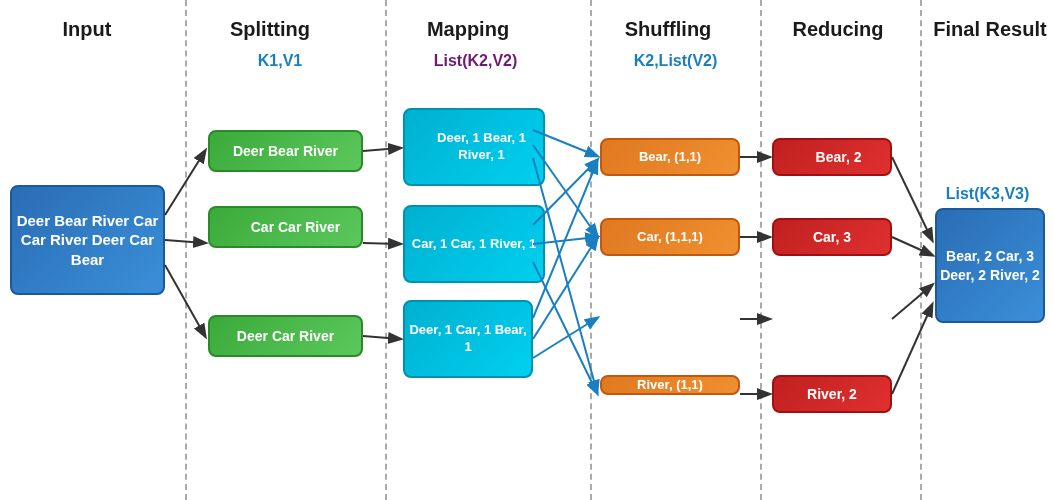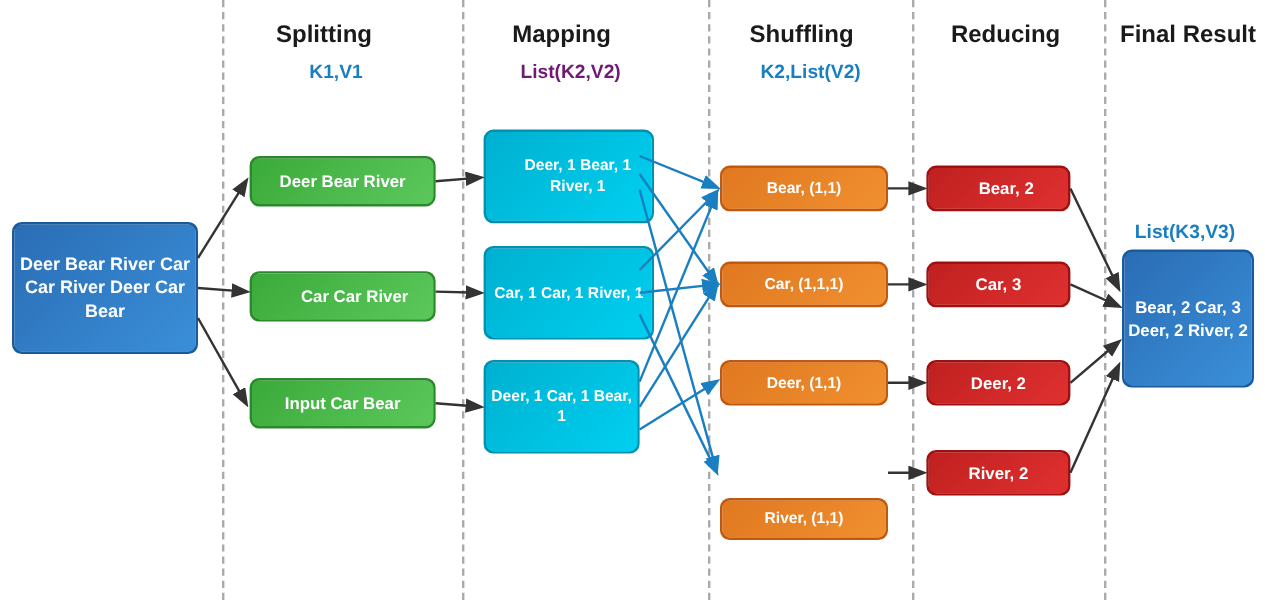--- a/index.html
+++ b/index.html
@@ -86,57 +86,56 @@
 </head>
 <body>
 
 <div class="diagram">
   <div class="dashed-line" style="left: 185px;"></div>
   <div class="dashed-line" style="left: 385px;"></div>
   <div class="dashed-line" style="left: 590px;"></div>
   <div class="dashed-line" style="left: 760px;"></div>
   <div class="dashed-line" style="left: 920px;"></div>
 
+  <div class="col-header" style="left: 22px; width: 130px;">Input</div>
   <div class="col-header" style="left: 398px; width: 140px;">Mapping</div>
   <div class="col-header" style="left: 200px; width: 140px;">Splitting</div>
   <div class="col-header" style="left: 598px; width: 140px;">Shuffling</div>
   <div class="col-header" style="left: 768px; width: 140px;">Reducing</div>
   <div class="col-header" style="left: 930px; width: 120px;">Final Result</div>
 
   <div class="col-subheader" style="left: 210px; top: 52px; width: 140px;">K1,V1</div>
   <div class="col-subheader" style="left: 398px; top: 52px; width: 155px; color:#701a75;">List(K2,V2)</div>
   <div class="col-subheader" style="left: 598px; top: 52px; width: 155px;">K2,List(V2)</div>
   <div class="col-subheader" style="left: 930px; top: 185px; width: 115px;">List(K3,V3)</div>
 
   <div class="node node-blue-dark" style="left: 10px; top: 185px; width: 155px; height: 110px; font-size: 15px;">Deer Bear River
 Car Car River
 Deer Car Bear</div>
 
   <div class="node node-green" style="left: 208px; top: 130px; width: 155px; height: 42px;">Deer Bear River</div>
-  <div class="node node-green" style="left: 208px; top: 226px; width: 155px; height: 42px; padding-left: 20px;">Car Car River</div>
-  <div class="node node-green" style="left: 208px; top: 315px; width: 155px; height: 42px;">Input Car Bear</div>
+  <div class="node node-green" style="left: 208px; top: 206px; width: 155px; height: 42px; padding-left: 20px;">Car Car River</div>
+  <div class="node node-green" style="left: 208px; top: 315px; width: 155px; height: 42px;">Deer Car River</div>
 
   <div class="node node-cyan" style="left: 403px; top: 108px; width: 142px; height: 78px; font-size: 13px; padding-left: 15px;">Deer, 1
 Bear, 1
 River, 1</div>
   <div class="node node-cyan" style="left: 403px; top: 205px; width: 142px; height: 78px; font-size: 13px; text-align: right;">Car, 1
 Car, 1
 River, 1</div>
   <div class="node node-cyan" style="left: 403px; top: 300px; width: 130px; height: 78px; font-size: 13px;">Deer, 1
 Car, 1
 Bear, 1</div>
 
   <div class="node node-orange" style="left: 600px; top: 138px; width: 140px; height: 38px; font-size: 13px;">Bear, (1,1)</div>
   <div class="node node-orange" style="left: 600px; top: 218px; width: 140px; height: 38px; font-size: 13px;">Car, (1,1,1)</div>
-  <div class="node node-orange" style="left: 600px; top: 300px; width: 140px; height: 38px; font-size: 13px;">Deer, (1,1)</div>
-  <div class="node node-orange" style="left: 600px; top: 375px; width: 140px; height: 35px; font-size: 13px; margin-top: 40px;">River, (1,1)</div>
+  <div class="node node-orange" style="left: 600px; top: 375px; width: 140px; height: 20px; font-size: 13px;">River, (1,1)</div>
 
   <div class="node node-red" style="left: 772px; top: 138px; width: 120px; height: 38px; font-size: 14px; padding-left: 13px;">Bear, 2</div>
   <div class="node node-red" style="left: 772px; top: 218px; width: 120px; height: 38px; font-size: 14px;">Car, 3</div>
-  <div class="node node-red" style="left: 772px; top: 300px; width: 120px; height: 38px; font-size: 14px;">Deer, 2</div>
   <div class="node node-red" style="left: 772px; top: 375px; width: 120px; height: 38px; font-size: 14px;">River, 2</div>
 
   <div class="node node-blue-final" style="left: 935px; top: 208px; width: 110px; height: 115px; font-size: 14px;">Bear, 2
 Car, 3
 Deer, 2
 River, 2</div>
 
   <svg class="arrows">
     <defs>
       <marker id="arrowBlack" markerWidth="8" markerHeight="8" refX="6" refY="3" orient="auto">

